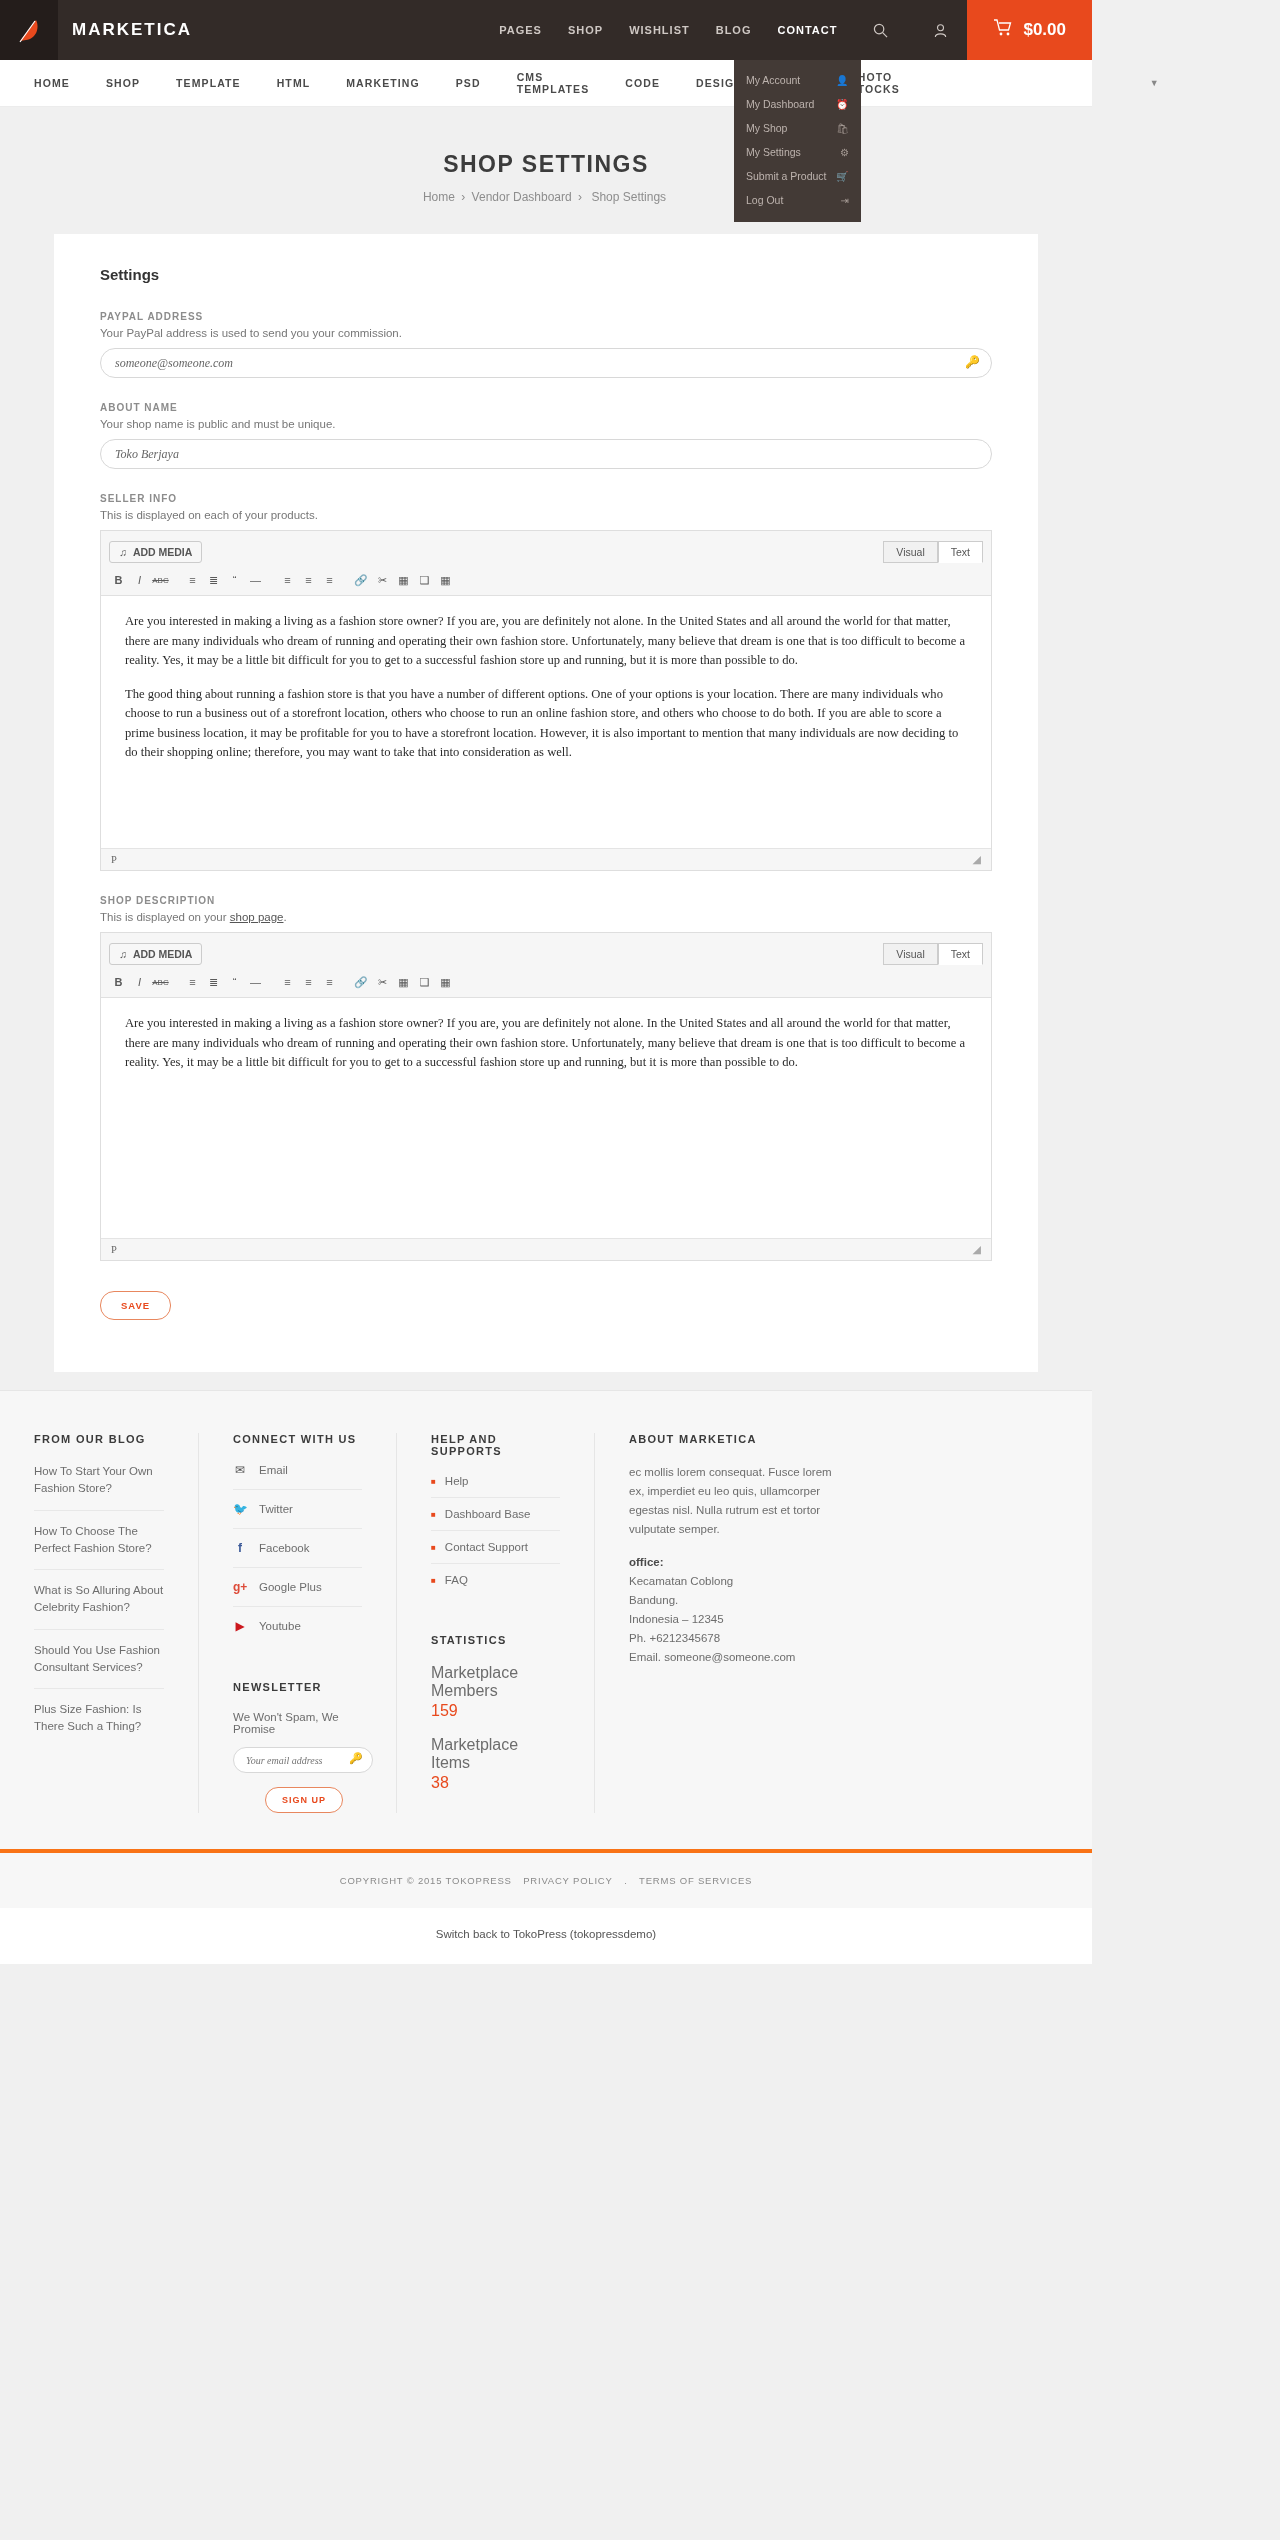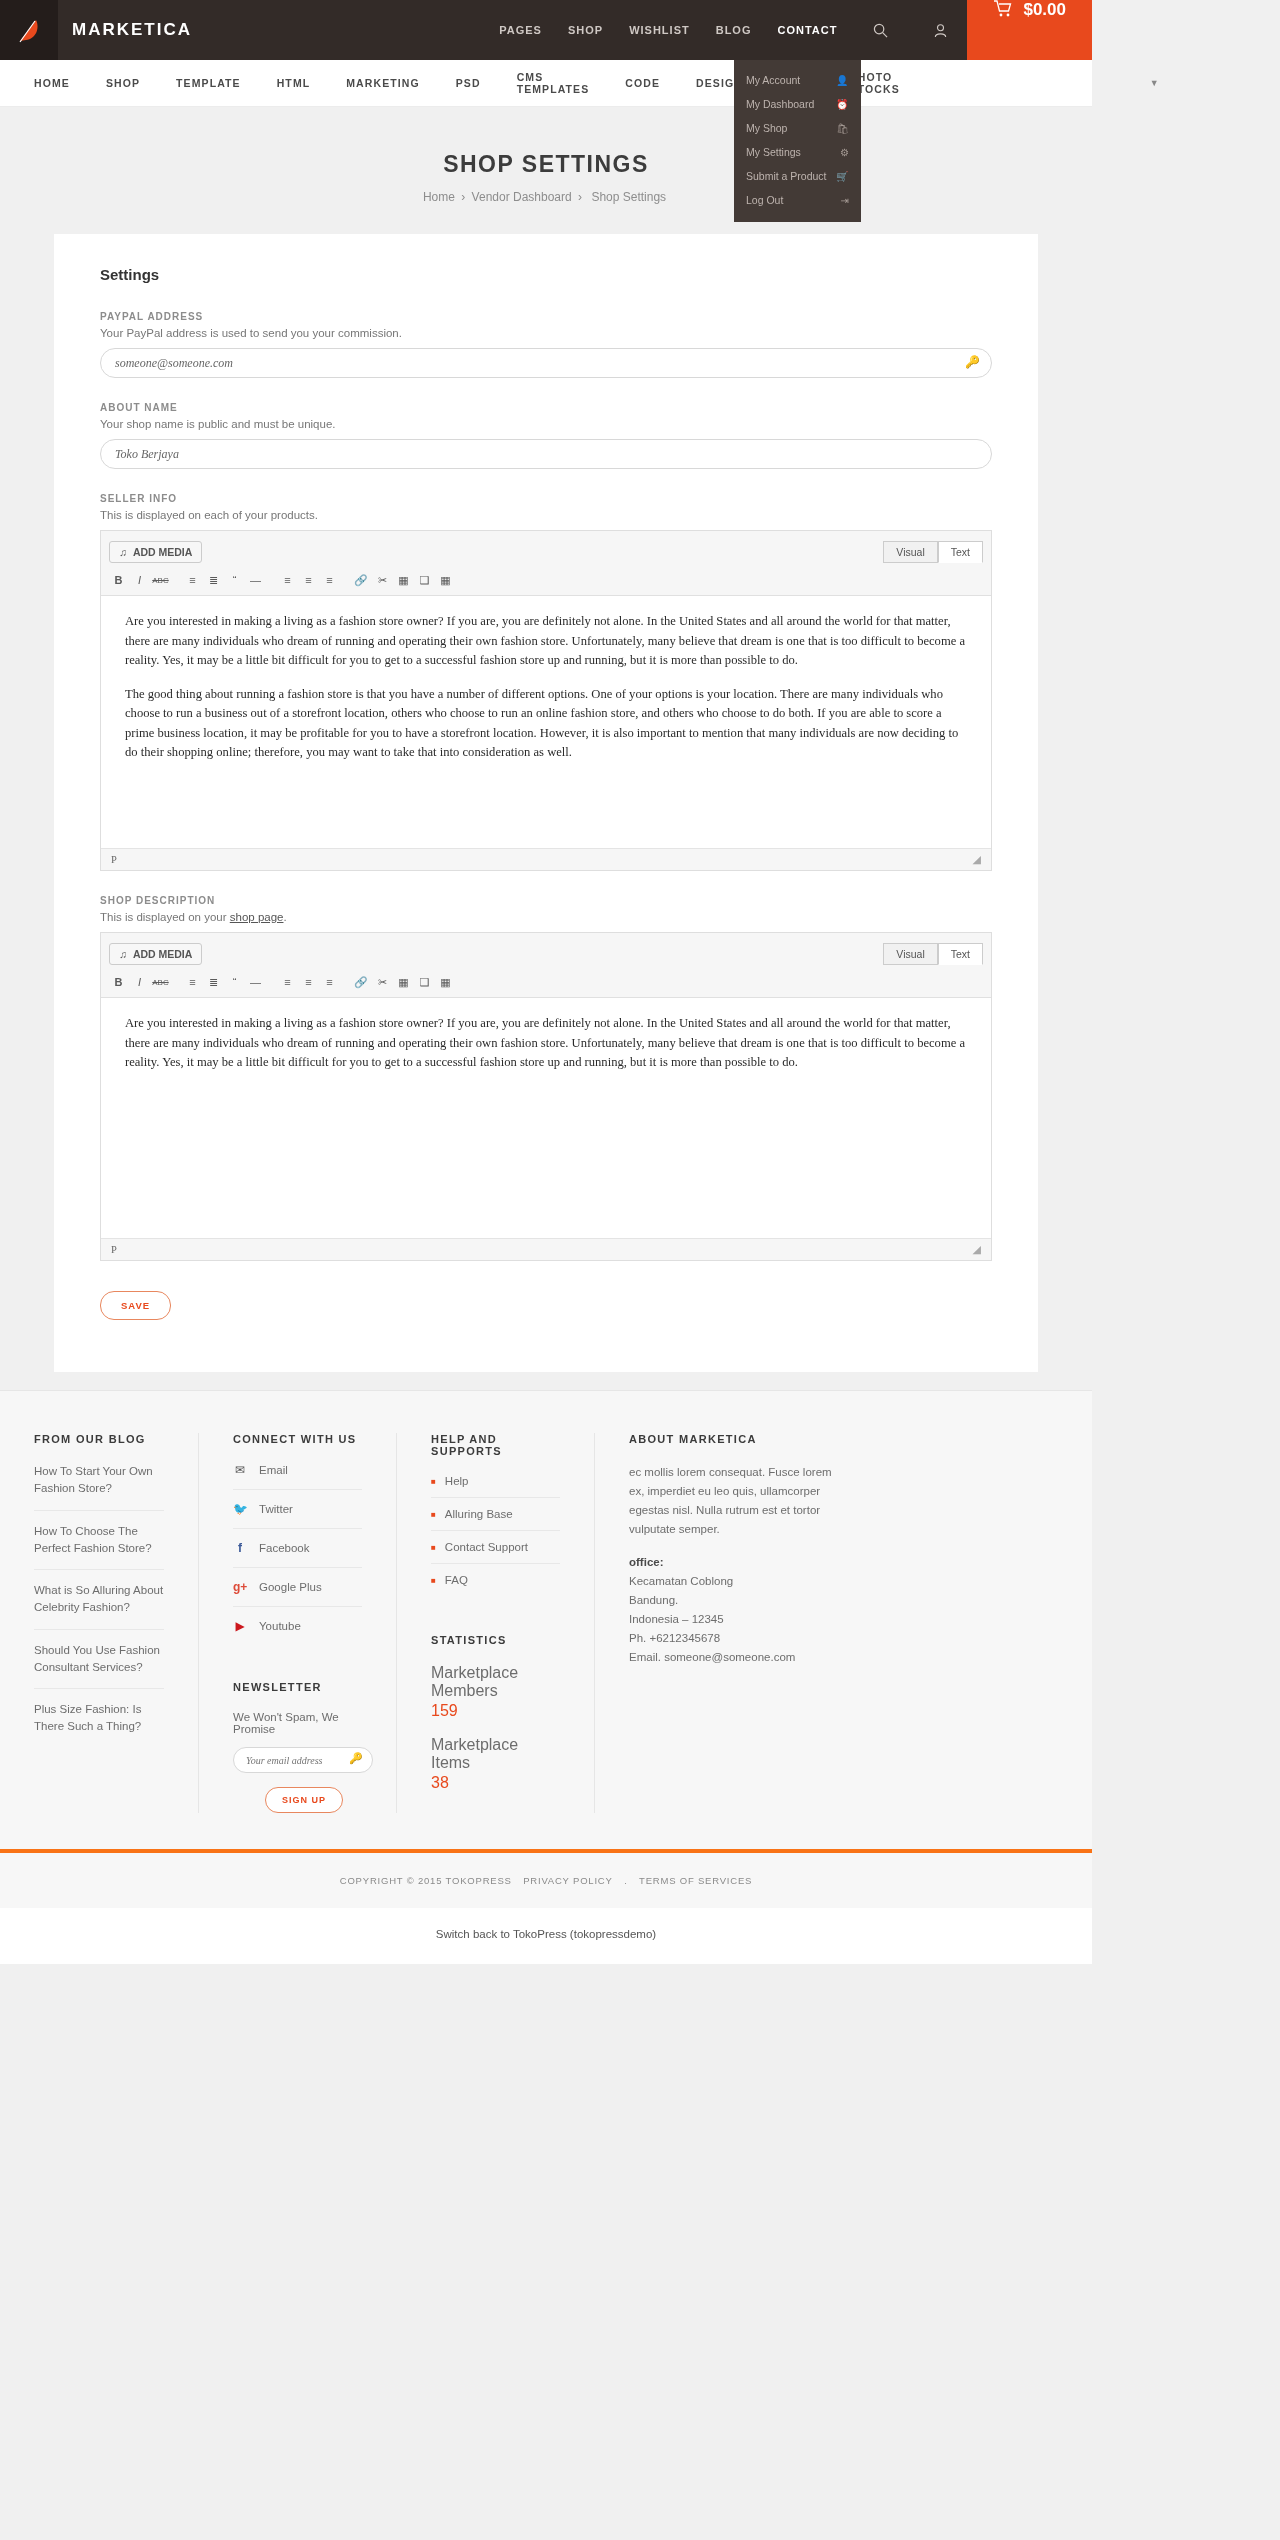--- a/index.html
+++ b/index.html
@@ -38,21 +38,21 @@
   .topnav a {
     color: #cfc8c4; font-size: 11px; letter-spacing: 1px;
     text-decoration: none; font-weight: bold;
   }
   .topnav a.active { color: #fff; }
   .icon-btn {
     width: 34px; display: flex; align-items: center; justify-content: center;
     color: #cfc8c4;
   }
   .cart {
-    background: #e8491d; color: #fff; display: flex; align-items: flex-start;
+    background: #e8491d; color: #fff; display: flex; align-items: center;
     gap: 10px; padding: 0 26px; font-weight: bold; font-size: 17px;
   }
 
   
   .account-menu {
     position: absolute; top: 60px; right: 231px; width: 127px;
     background: #433a36; z-index: 40; padding: 8px 0 10px 0;
   }
   .account-menu .mi {
     display: flex; align-items: center; justify-content: space-between;
@@ -479,21 +479,21 @@
     </div>
 
     <div class="fcol c3">
       <div class="fhead">HELP AND SUPPORTS</div>
       <div class="help-item">
         <span class="bullet">■</span>
         <span>Help</span>
       </div>
       <div class="help-item">
         <span class="bullet">■</span>
-        <span>Alluring Base</span>
+        <span>Dashboard Base</span>
       </div>
       <div class="help-item">
         <span class="bullet">■</span>
         <span>Contact Support</span>
       </div>
       <div class="help-item" style="border-bottom:none">
         <span class="bullet">■</span>
         <span>FAQ</span>
       </div>
 

